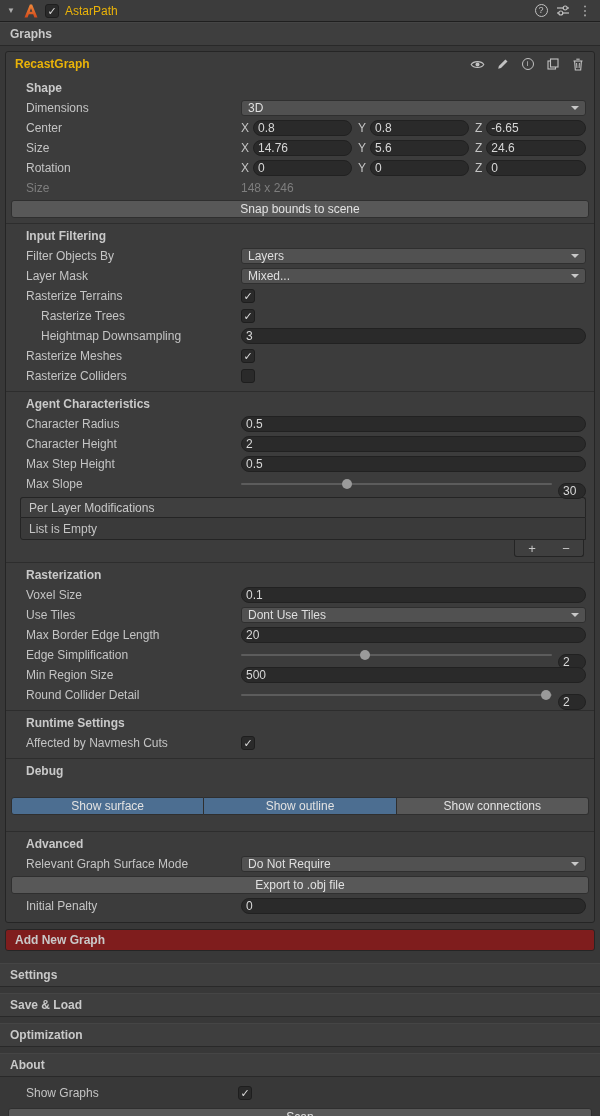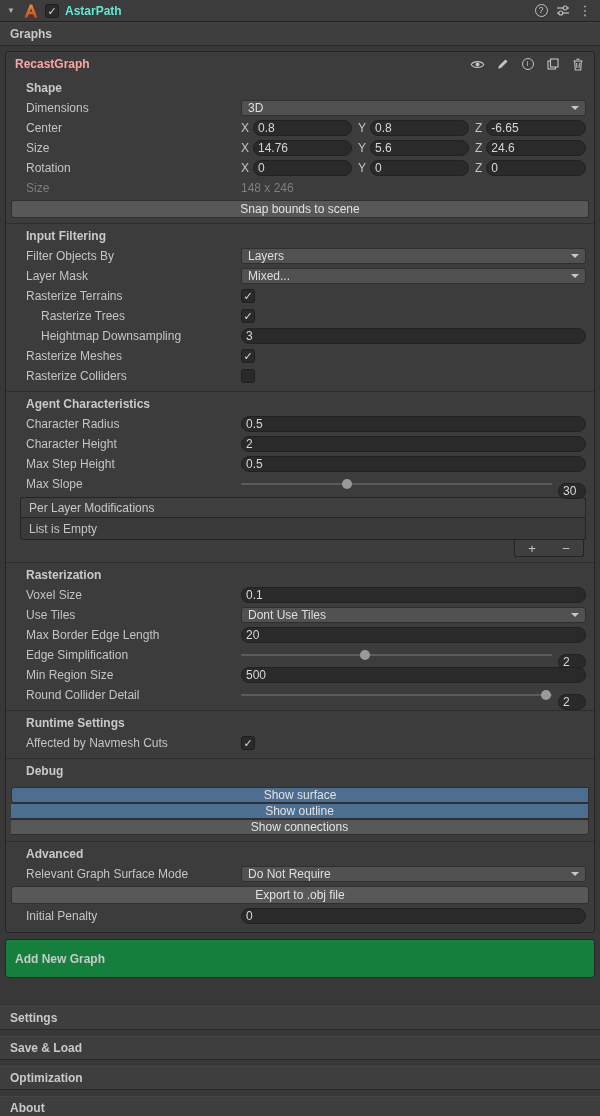--- a/index.html
+++ b/index.html
@@ -18,46 +18,46 @@
     height:22px; background:#3C3C3C; border-bottom:1px solid #1F1F1F;
     display:flex; align-items:center; gap:6px; padding:0 7px;
   }
   .foldout { font-size:8px; color:#AEAEAE; width:10px; flex:none; }
   .comp-icon { width:16px; height:16px; flex:none; display:flex; }
   .check {
     width:14px; height:14px; flex:none;
     background:#2A2A2A; border:1px solid #1E1E1E; border-radius:3px;
     color:#DCDCDC; font-size:11px; line-height:12px; text-align:center;
   }
-  .tb-title { font-weight:bold; color:#5eead4; margin-right:auto; }
+  .tb-title { font-weight:normal; color:#eab308; margin-right:auto; }
   .tb-icon { color:#C2C2C2; flex:none; display:flex; align-items:center; justify-content:center; width:16px; height:16px; }
   .circle-glyph {
     width:13px; height:13px; border:1px solid #C2C2C2; border-radius:50%;
     font-size:9px; line-height:11px; text-align:center; color:#C2C2C2; display:inline-block;
   }
   .kebab { font-size:13px; line-height:13px; }
 
   
   .section-bar {
     height:24px; background:#3E3E3E;
     border-top:1px solid #454545; border-bottom:1px solid #292929;
     display:flex; align-items:center; padding:0 10px;
     font-weight:bold; color:#C9C9C9;
   }
   .gap6 { margin-top:6px; }
-  .gap12 { margin-top:28px; }
+  .gap12 { margin-top:12px; }
 
   
   .graph-box {
     margin:5px; background:#3C3C3C;
     border:1px solid #252525; border-radius:3px;
     padding-bottom:6px;
   }
   .graph-header { display:flex; align-items:center; height:24px; padding:0 9px; }
-  .graph-title { font-weight:bold; color:#fca5a5; margin-right:auto; }
+  .graph-title { font-weight:bold; color:#eab308; margin-right:auto; }
   .graph-icons { display:flex; gap:10px; align-items:center; }
   .gi { display:flex; align-items:center; justify-content:center; width:15px; height:14px; }
 
   .heading {
     height:20px; display:flex; align-items:center;
     padding-left:20px; font-weight:bold; color:#C9C9C9; margin-top:2px;
   }
   .sep { height:1px; background:#2D2D2D; margin:5px 0 2px 0; }
 
   .row { display:flex; align-items:center; height:20px; padding:0 8px 0 20px; }
@@ -110,31 +110,31 @@
     border-radius:0 0 0 3px; display:flex; align-items:center; padding:0 8px;
   }
   .rlist-footer { display:flex; justify-content:flex-end; padding-right:2px; }
   .rlist-btns {
     display:flex; width:70px; height:17px; background:#3F3F3F;
     border:1px solid #242424; border-top:none; border-radius:0 0 3px 3px;
   }
   .rlist-btn { flex:1; display:flex; align-items:center; justify-content:center; color:#C8C8C8; font-size:13px; line-height:13px; }
 
   
-  .seg { display:flex; margin:6px 5px;flex-direction:column; }
+  .seg { display:flex; margin:16px 5px; }
   .seg-btn {
     flex:1; height:18px; background:#585858; border:1px solid #2F2F2F;
     color:#E2E2E2; display:flex; align-items:center; justify-content:center; white-space:nowrap;
   }
   .seg-btn + .seg-btn { border-left:none; }
   .seg-btn:first-child { border-radius:3px 0 0 3px; }
   .seg-btn:last-child { border-radius:0 3px 3px 0; }
 
   .add-graph {
-    margin:6px 5px 0 5px; height:39px; background:#15803d;
+    margin:6px 5px 0 5px; height:22px; background:#7f1d1d;
     border:1px solid #252525; border-radius:3px;
     display:flex; align-items:center; padding:0 9px; font-weight:bold; color:#C9C9C9;
   }
 
   .row.outer { padding:0 24px 0 26px; margin-top:6px; }
   .row.outer .lbl { width:212px; }
   .scan-btn { margin:5px 8px 0 8px; }
 
   svg { display:block; }
 </style>

